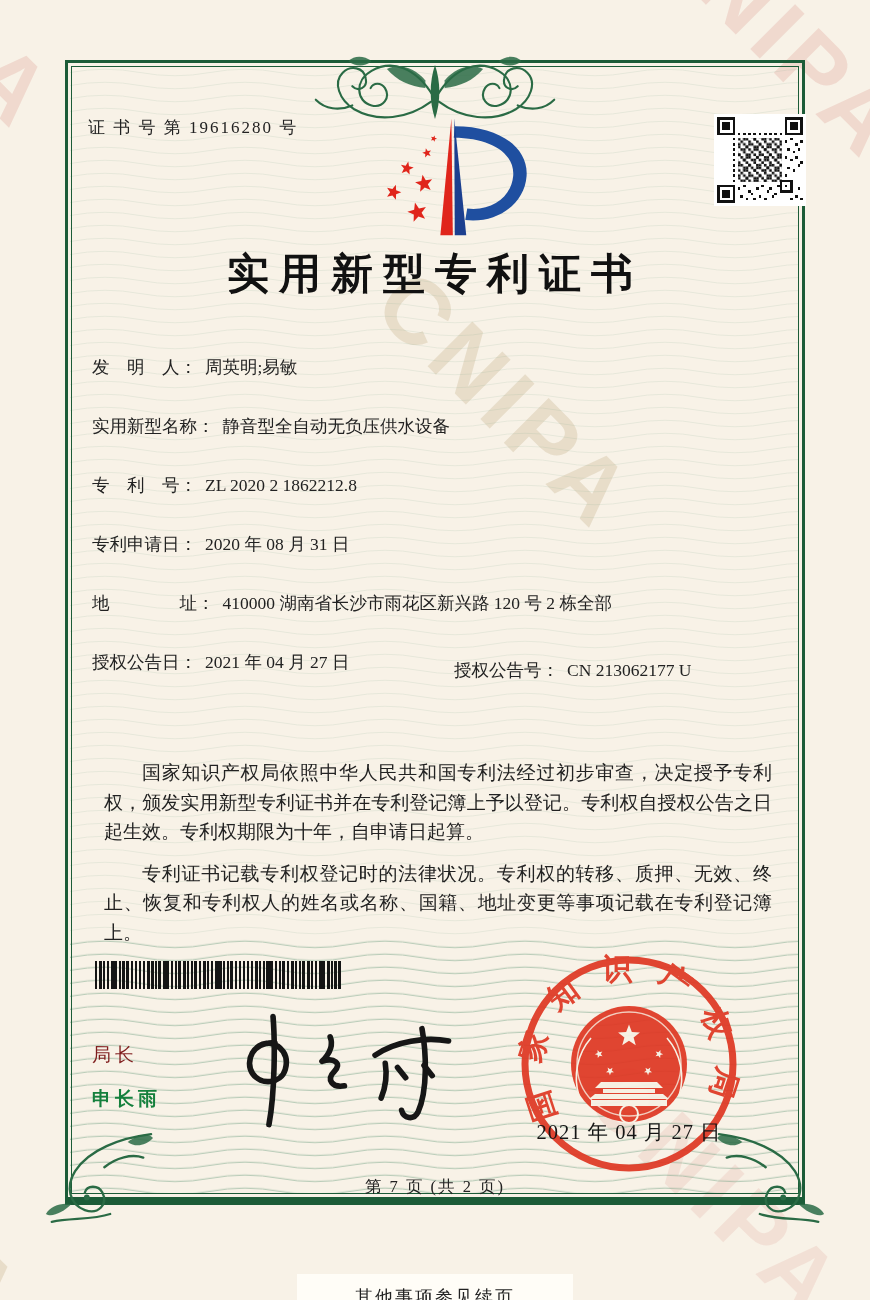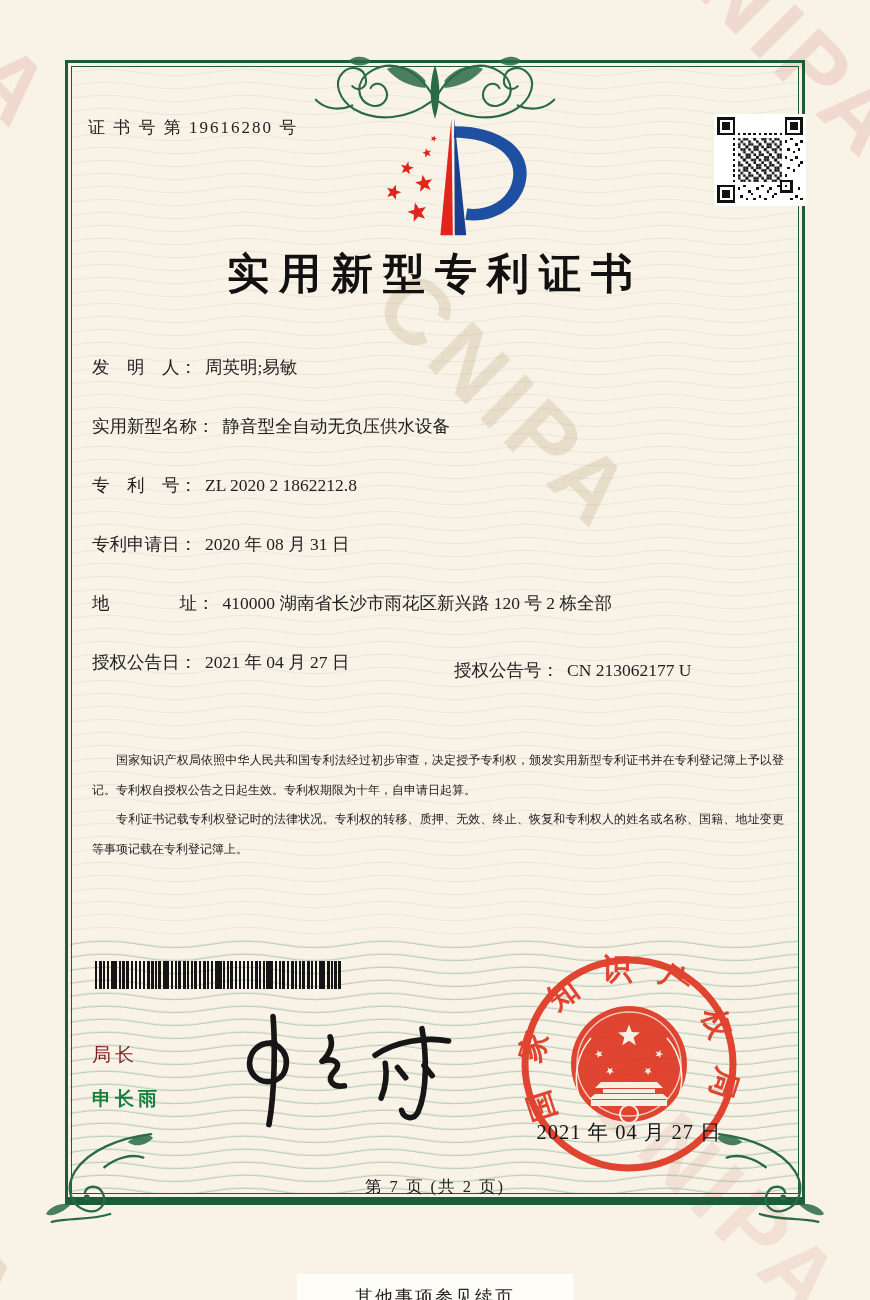--- a/index.html
+++ b/index.html
@@ -43,21 +43,21 @@
     position:absolute;left:0;top:246px;width:870px;text-align:center;
     font-size:42px;font-weight:bold;letter-spacing:10px;color:#111;
   }
   
   .fields{position:absolute;left:92px;top:350px;width:700px;}
   .row{position:relative;font-size:17.5px;line-height:34px;margin-bottom:25px;white-space:nowrap;}
   .fvalue{margin-left:8px;}
   .grant-col2{position:absolute;left:362px;top:0;margin-top:8px;}
   
   .paras{position:absolute;left:92px;top:746px;width:692px;}
-  .paras p{margin:0;font-size:12px;line-height:29.5px;text-indent:2em;text-align:justify;}
+  .paras p{margin:12px;font-size:19px;line-height:29.5px;text-indent:2em;text-align:justify;}
   
   .barcode{
     position:absolute;left:95px;top:961px;width:247px;height:28px;
     background:
       repeating-linear-gradient(90deg,#151515 0 2px,rgba(0,0,0,0) 2px 4px),
       repeating-linear-gradient(90deg,#151515 0 1px,rgba(0,0,0,0) 1px 9px),
       repeating-linear-gradient(90deg,rgba(0,0,0,0) 0 5px,#151515 5px 7px,rgba(0,0,0,0) 7px 13px);
   }
   
   .sig-title{position:absolute;left:92px;top:1042px;font-size:19px;letter-spacing:4px;

